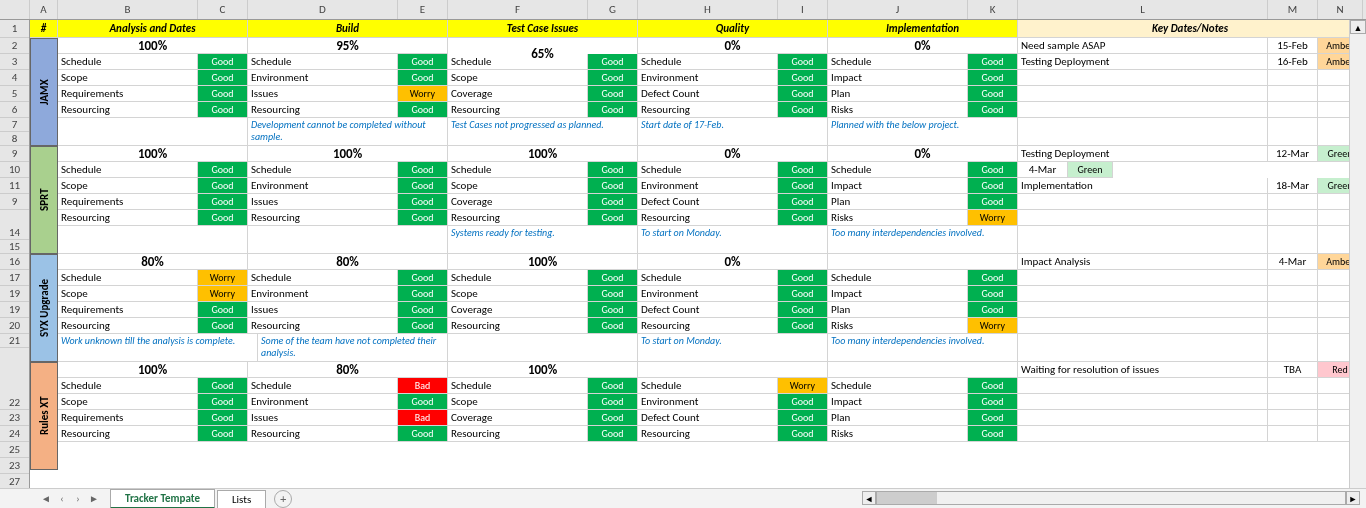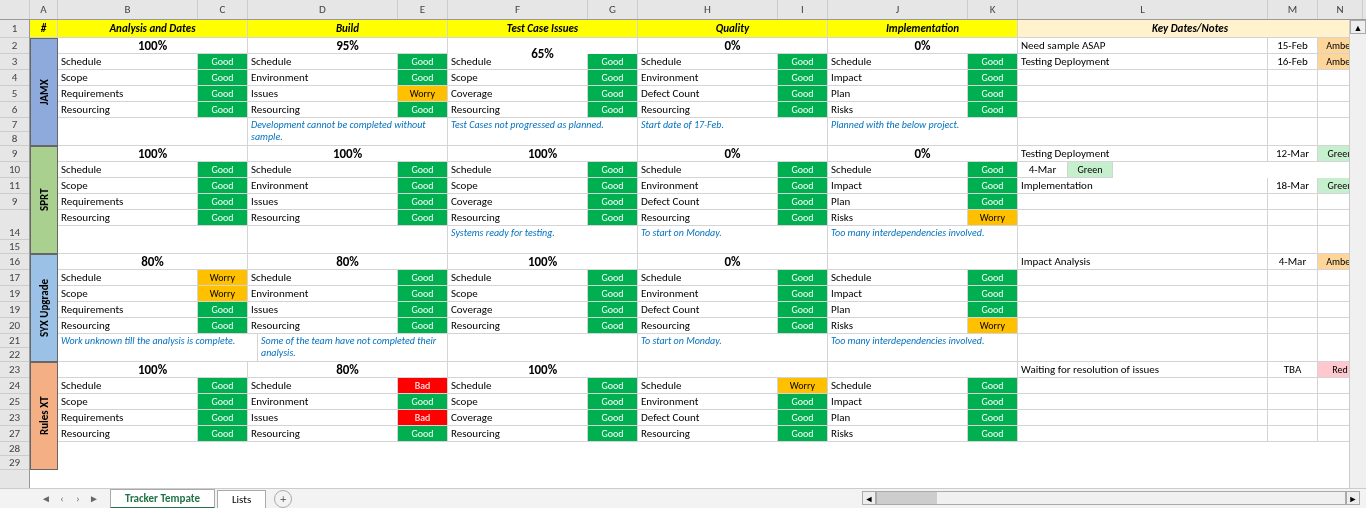--- a/index.html
+++ b/index.html
@@ -86,21 +86,21 @@
       <div style="height: 16px;">9</div>
       <div style="height: 16px; margin-left: 48px;">13</div>
       <div style="height: 14px;">14</div>
       <div style="height: 14px;">15</div>
       <div style="height: 16px;">16</div>
       <div style="height: 16px;">17</div>
       <div style="height: 16px;">19</div>
       <div style="height: 16px;">19</div>
       <div style="height: 16px;">20</div>
       <div style="height: 14px;">21</div>
-      <div style="height: 14px;">22</div>
+      <div style="height: 14px; margin-top: 48px;">22</div>
       <div style="height: 16px;">23</div>
       <div style="height: 16px;">24</div>
       <div style="height: 16px;">25</div>
       <div style="height: 16px;">23</div>
       <div style="height: 16px;">27</div>
       <div style="height: 14px;">28</div>
       <div style="height: 14px;">29</div>
     </div>
   <div class="grid" id="grid">
       <div class="srow" style="height: 18px;">

